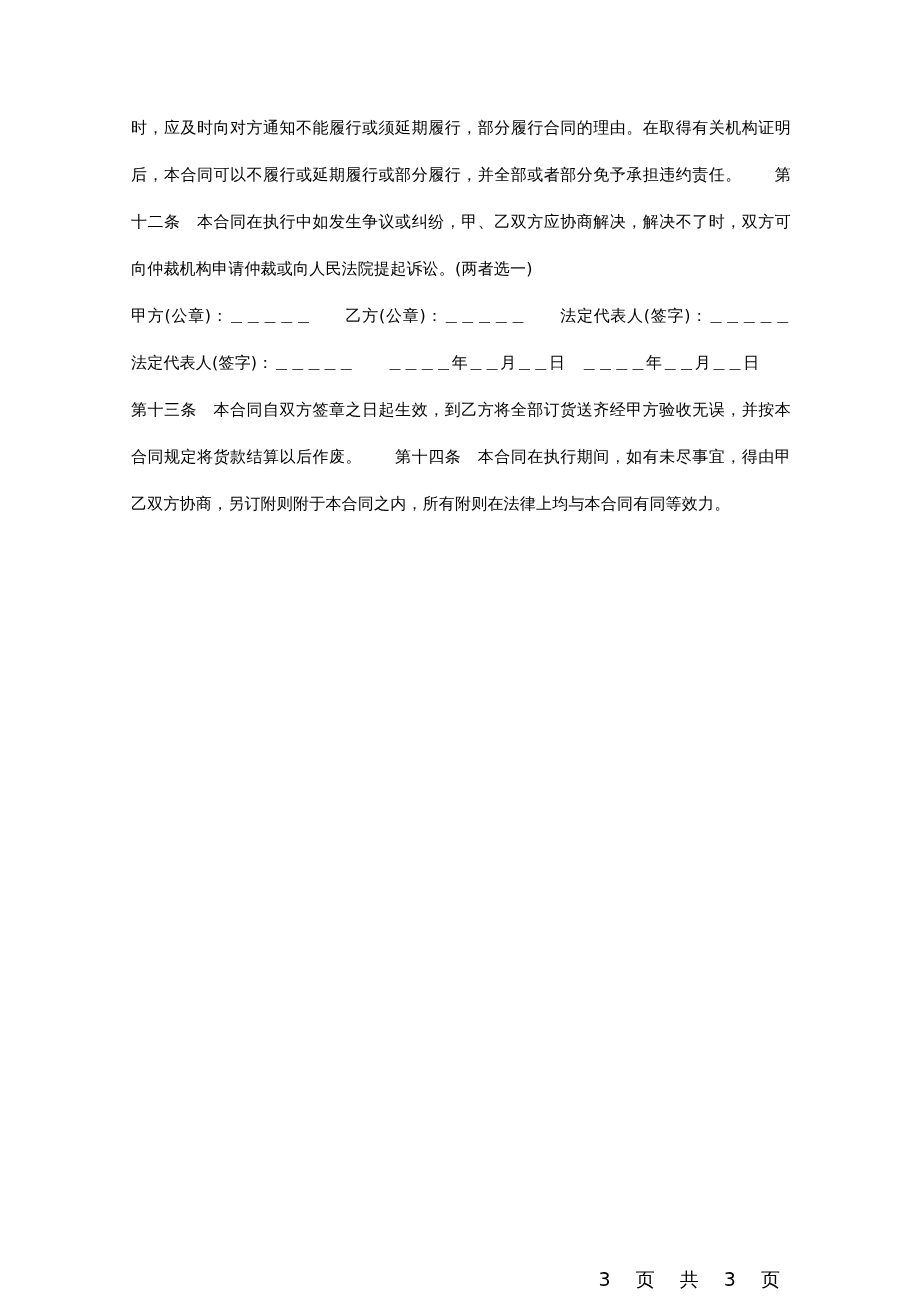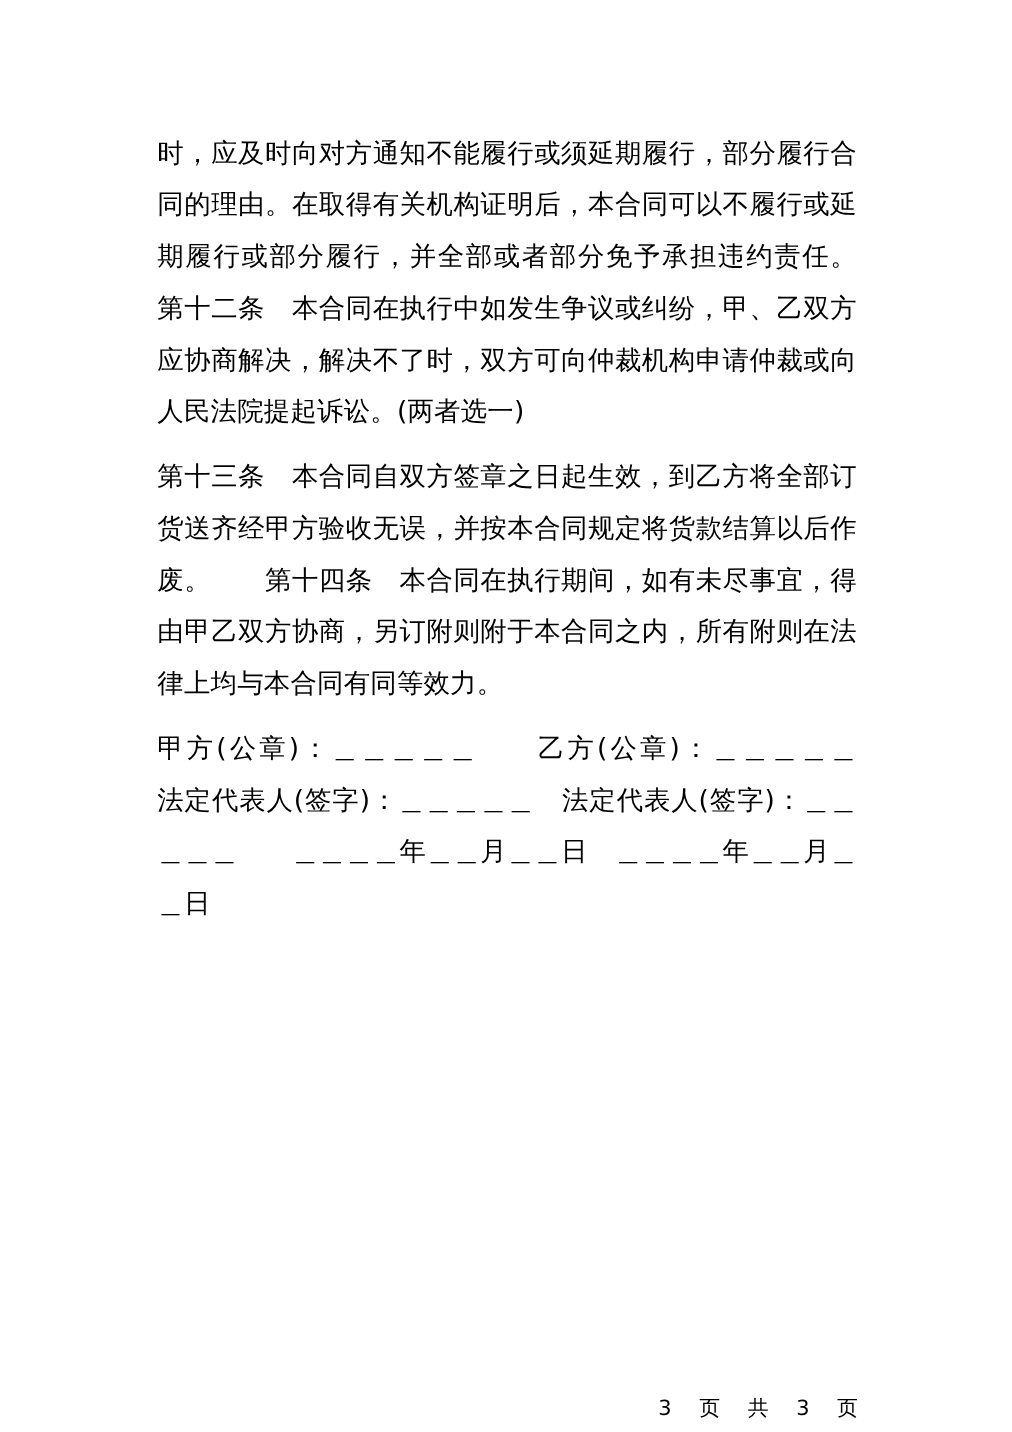--- a/index.html
+++ b/index.html
@@ -23,26 +23,26 @@
     height: 1302px;
     background: #ffffff;
   }
   .doc-body {
     position: absolute;
     left: 131px;
     top: 104px;
     width: 660px;
   }
   .para {
-    font-size: 24px;
+    font-size: 16px;
     line-height: 47px;
     text-align: justify;
     text-justify: inter-ideograph;
     letter-spacing: 0.2px;
-    margin: 12px;
+    margin: 0;
     white-space: pre-wrap;
     word-break: break-all;
   }
   .para + .para {
     margin-top: 0;
   }
   .footer {
     position: absolute;
     left: 0;
     top: 1267px;
@@ -61,22 +61,22 @@
     width: 10px;
   }
 </style>
 </head>
 <body>
 
 <div class="page">
 
   <div class="doc-body">
     <p class="para">时，应及时向对方通知不能履行或须延期履行，部分履行合同的理由。在取得有关机构证明后，本合同可以不履行或延期履行或部分履行，并全部或者部分免予承担违约责任。　　第十二条　本合同在执行中如发生争议或纠纷，甲、乙双方应协商解决，解决不了时，双方可向仲裁机构申请仲裁或向人民法院提起诉讼。(两者选一)</p>
+    <p class="para">甲方(公章)：＿＿＿＿＿　　乙方(公章)：＿＿＿＿＿　　法定代表人(签字)：＿＿＿＿＿　法定代表人(签字)：＿＿＿＿＿　　＿＿＿＿年＿＿月＿＿日　＿＿＿＿年＿＿月＿＿日</p>
     <p class="para">第十三条　本合同自双方签章之日起生效，到乙方将全部订货送齐经甲方验收无误，并按本合同规定将货款结算以后作废。　　第十四条　本合同在执行期间，如有未尽事宜，得由甲乙双方协商，另订附则附于本合同之内，所有附则在法律上均与本合同有同等效力。</p>
-    <p class="para">甲方(公章)：＿＿＿＿＿　　乙方(公章)：＿＿＿＿＿　　法定代表人(签字)：＿＿＿＿＿　法定代表人(签字)：＿＿＿＿＿　　＿＿＿＿年＿＿月＿＿日　＿＿＿＿年＿＿月＿＿日</p>
   </div>
 
   <div class="footer">
     <span>3</span>
     <span class="sep"></span>
     <span>页</span>
     <span class="sep"></span>
     <span>共</span>
     <span class="sep"></span>
     <span>3</span>

